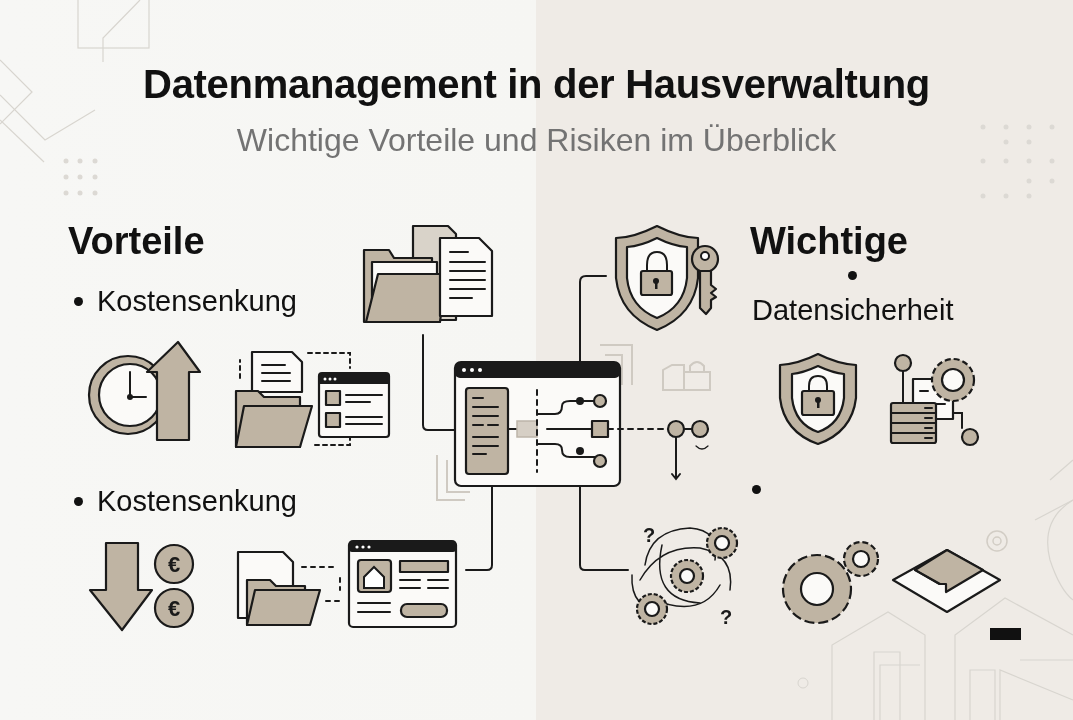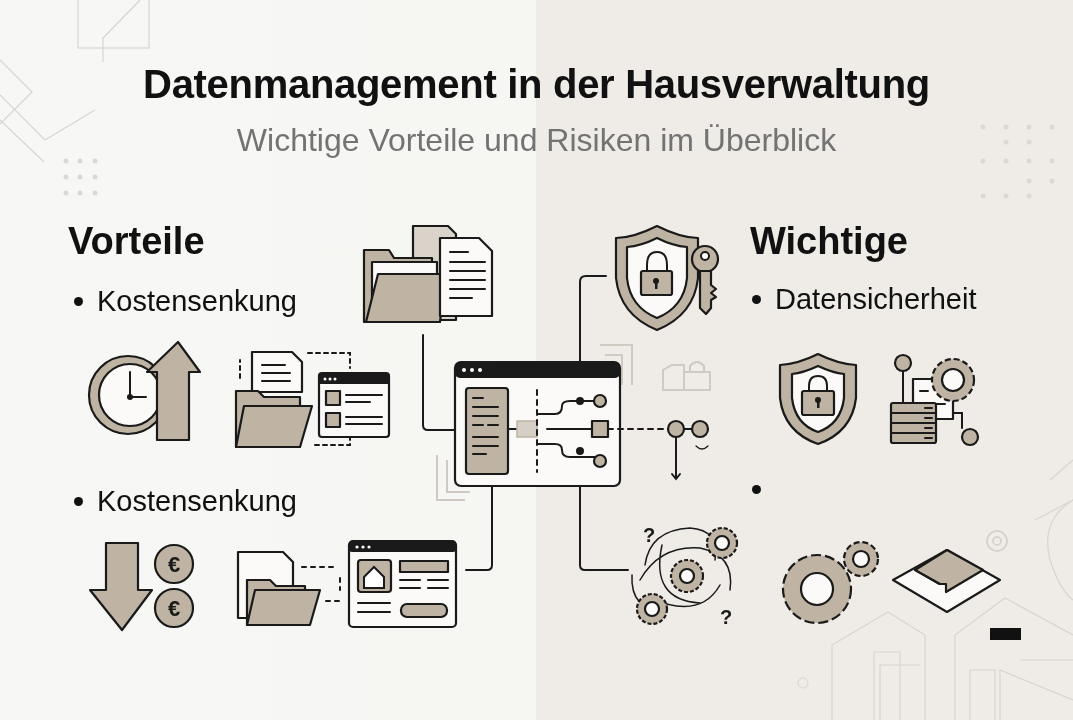--- a/index.html
+++ b/index.html
@@ -78,21 +78,21 @@
 <div class="abs bullet" style="left:74px;top:285px;">
   <span class="dot"></span>
   <span>Kostensenkung</span>
 </div>
 <div class="abs bullet" style="left:74px;top:485px;">
   <span class="dot"></span>
   <span>Kostensenkung</span>
 </div>
 
 <div class="abs sec-head" style="left:750px;top:220px;">Wichtige</div>
-<div class="abs bullet" style="left:752px;top:283px;">
+<div class="abs bullet" style="left:752px;top:271px;flex-direction:column;">
   <span class="dot"></span>
   <span>Datensicherheit</span>
 </div>
 <div class="abs bullet" style="left:752px;top:485px;">
   <span class="dot"></span>
 </div>
 
 <svg width="1073" height="720" style="left:0;top:0;">
   <defs>
     <style>

